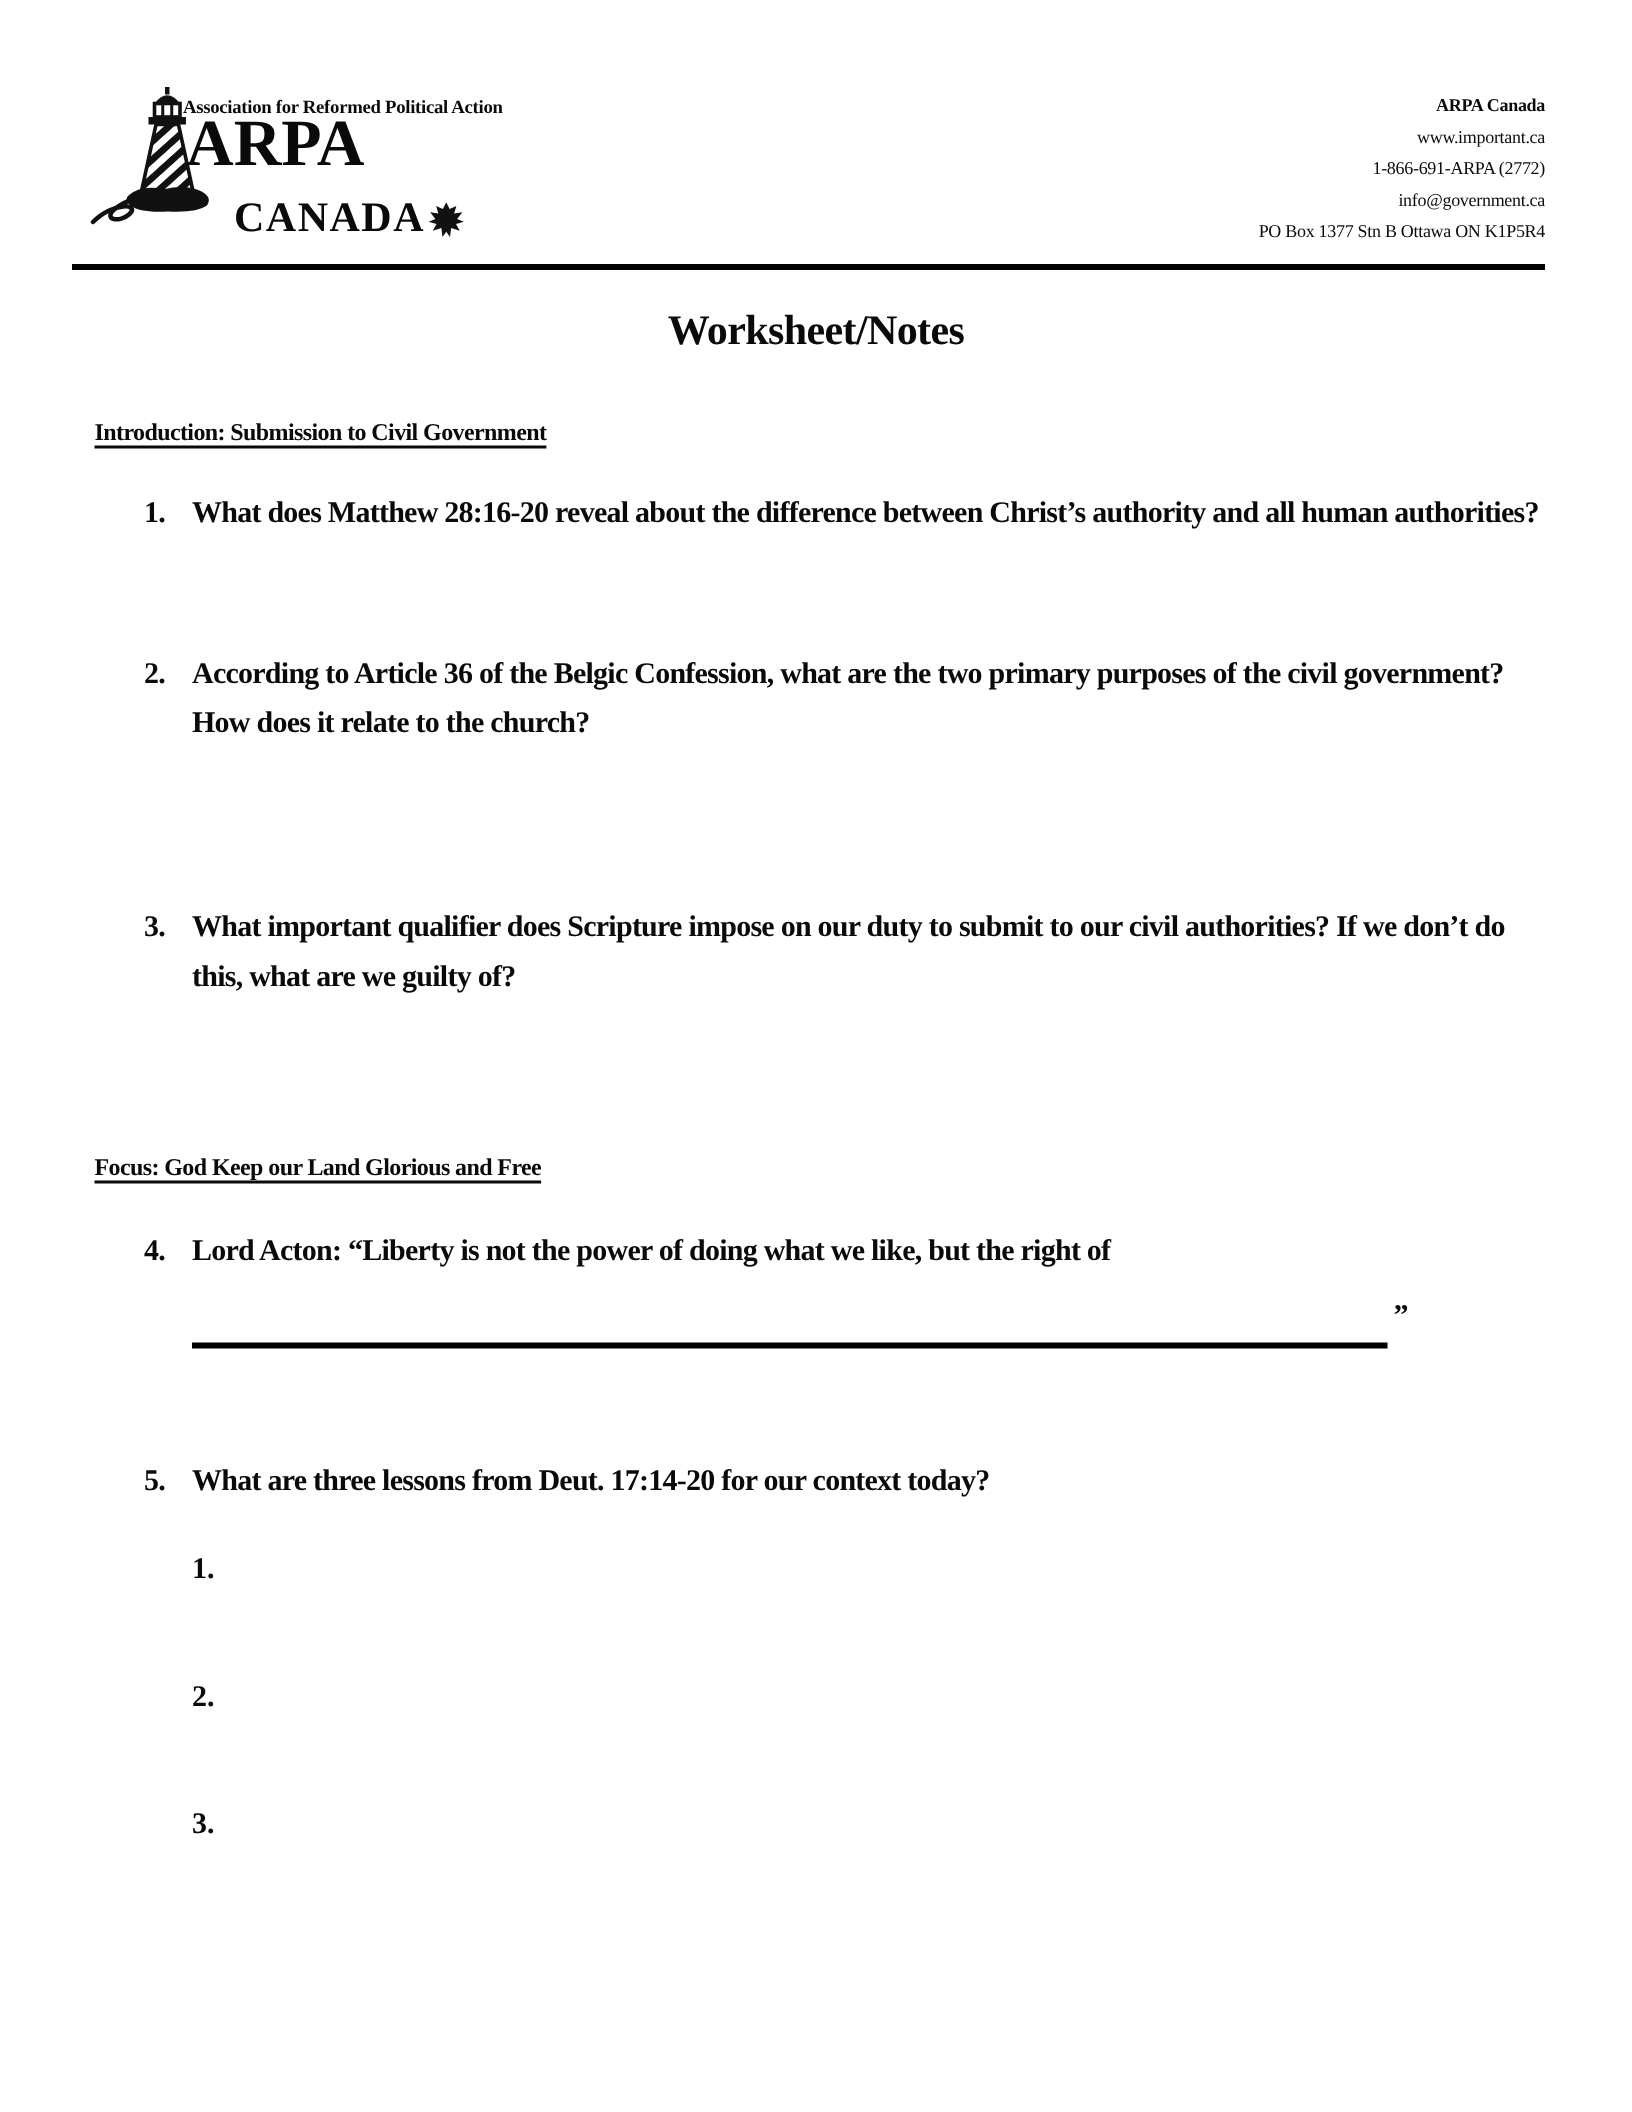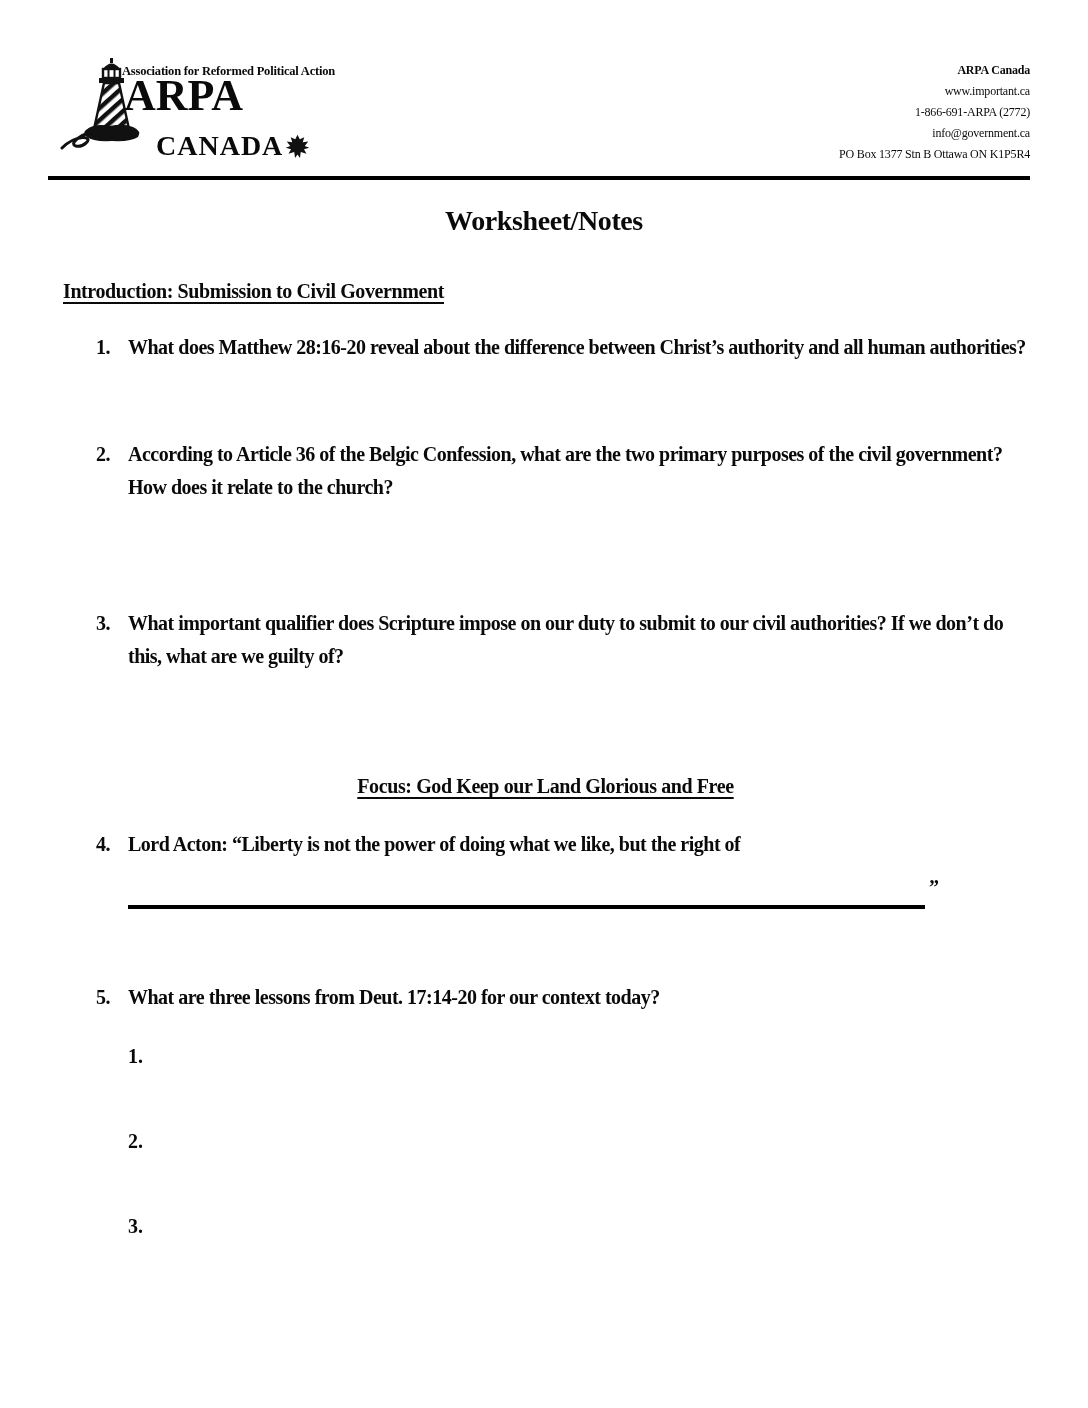--- a/index.html
+++ b/index.html
@@ -43,25 +43,25 @@
     margin:8px 58px 0 48px;
   }
   
   .title{
     text-align:center;margin:18px 0 0 0;
     font-size:28px;font-weight:bold;letter-spacing:-0.4px;line-height:46px;
   }
   
   .body{padding:0 60px 0 63px;}
   .section-heading{
-    margin:0;font-size:20px;font-weight:bold;letter-spacing:-0.4px;
+    margin:0;font-size:16px;font-weight:bold;letter-spacing:-0.4px;
     text-decoration:underline;text-decoration-thickness:2px;text-underline-offset:4px;
   }
   .heading-intro{margin-top:36px;}
-  .heading-focus{margin-top:102px;text-align:center;}
+  .heading-focus{margin-top:102px;}
   .question{
     display:flex;margin-left:33px;
     font-size:20px;font-weight:bold;letter-spacing:-0.5px;line-height:33px;
   }
   .qnum{width:32px;flex-shrink:0;}
   .qtext{flex:1;}
   .q1{margin-top:28px;}
   .q2{margin-top:74px;}
   .q3{margin-top:103px;}
   .q4{margin-top:30px;}

